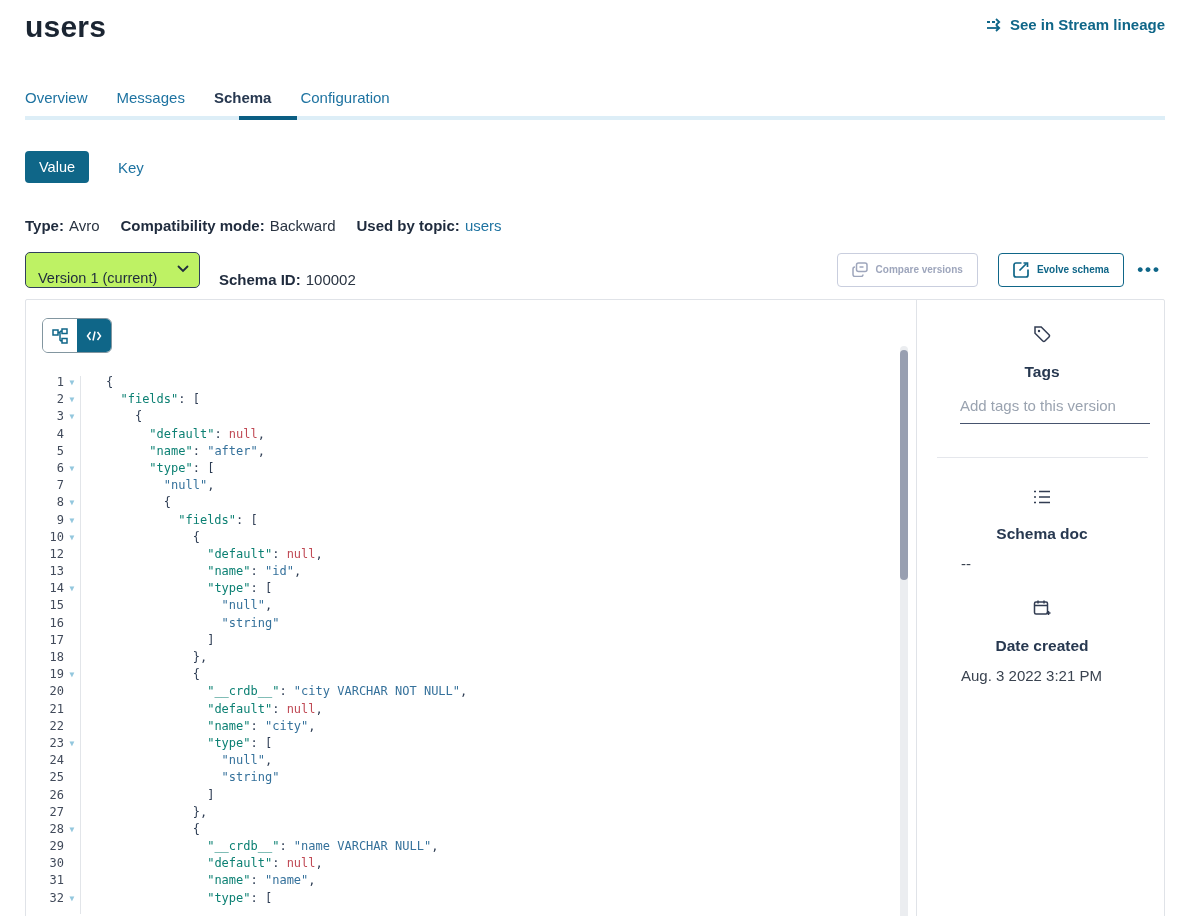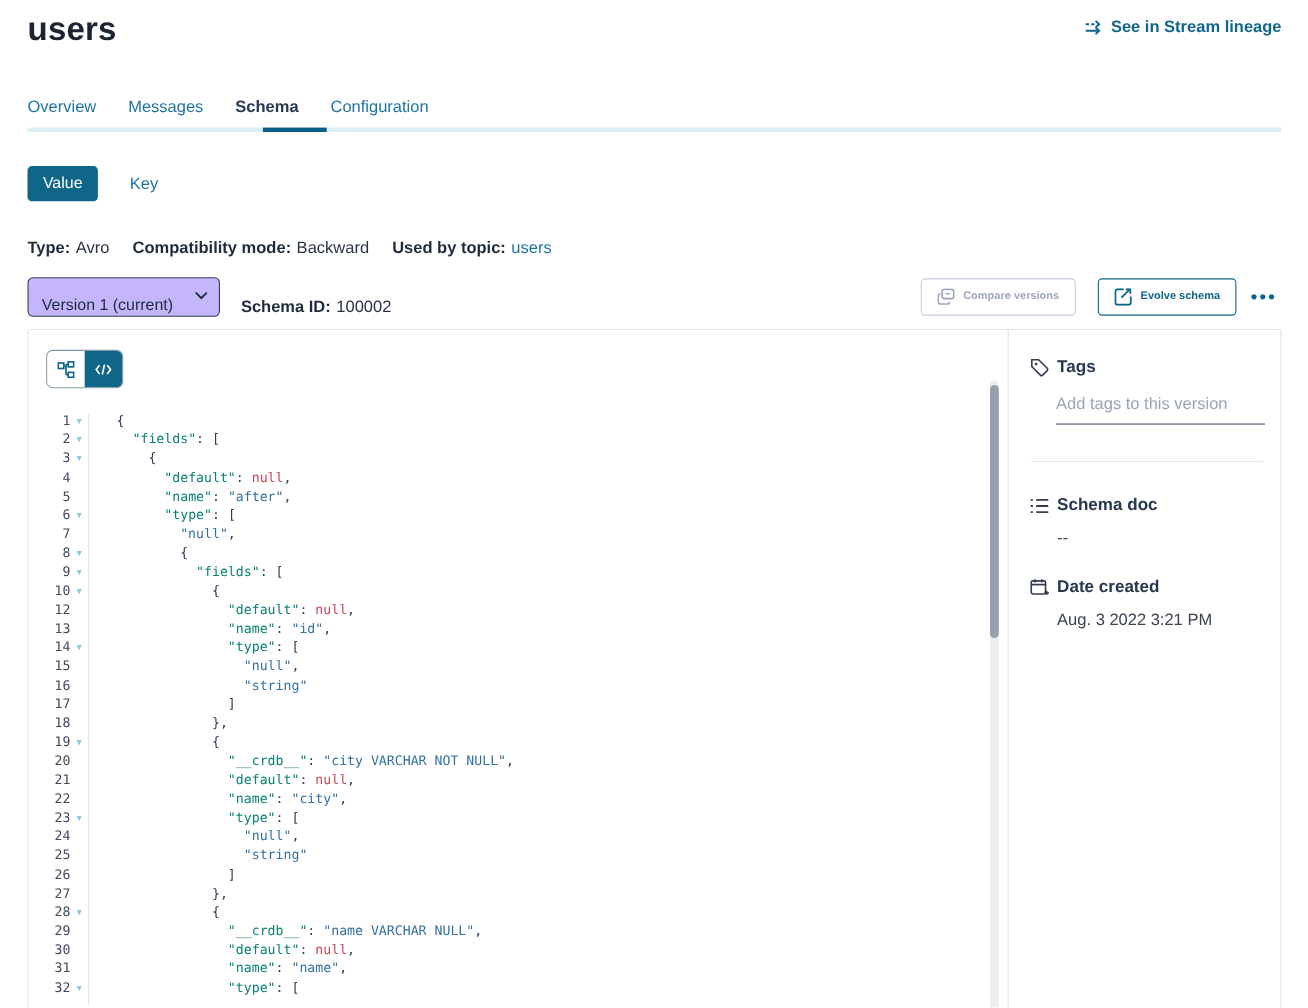--- a/index.html
+++ b/index.html
@@ -28,21 +28,21 @@
 
   
   .meta { display:flex; gap:21px; margin-top:34px; font-size:15px; align-items:baseline; }
   .meta b { color:#1f2b3d; font-weight:700; margin-right:5px; }
   .meta .lnk { color:var(--link); cursor:pointer; }
 
   
   .ver-row { display:flex; align-items:center; margin-top:17px; }
   .sel-wrap { position:relative; }
   select { appearance:none; -webkit-appearance:none; width:175px; height:36px;
-    border:1.5px solid #30405c; border-radius:5px; background:#c4b5fd; font-size:14.5px;
+    border:1.5px solid #30405c; border-radius:5px; background:#bef264; font-size:14.5px;
     color:#1f2b3d; padding:16px 30px 0 12px; font-family:"Liberation Sans",sans-serif; cursor:pointer; }
   .sel-wrap svg { position:absolute; right:11px; top:13px; pointer-events:none; }
   .schema-id { margin-left:19px; font-size:15px;margin-top:20px; }
   .schema-id b { font-weight:700; color:#1f2b3d; margin-right:5px; }
   .spacer { flex:1; }
   .btn { display:flex; align-items:center; gap:8px; height:34px; padding:0 14px;
     border-radius:4px; background:#fff; font-size:10px; font-weight:600; cursor:pointer;
     font-family:"Liberation Sans",sans-serif; }
   .btn-compare { border:1px solid #c9cede; color:#9ea6bc; margin-right:20px; cursor:default; }
   .btn-evolve { border:1px solid var(--accent); color:var(--accent); }
@@ -76,21 +76,21 @@
   .tok-p { color:#2e3d54; }
 
   
   .sb-track { position:absolute; right:8px; top:46px; bottom:0; width:8px;
     background:#ebedf0; border-radius:4px; }
   .sb-thumb { position:absolute; top:4px; left:0; width:8px; height:230px;
     background:#989fb1; border-radius:4px; cursor:pointer; }
 
   
   .sidebar { width:248px; flex:none; border-left:1px solid #e0e3e8; padding:25px 16px 0 19px; }
-  .side-head { display:flex; align-items:center; gap:7px; }
+  .side-head { display:flex; align-items:center; gap:20px;flex-direction:column; }
   .side-head .t { font-size:15.5px; font-weight:700; color:#273850; }
   .tags-input { display:block; margin:16px 0 0 24px; width:190px; border:none;
     border-bottom:1px solid #46536e; font-size:15px; padding:0 0 9px 0; color:#2a3442;
     font-family:"Liberation Sans",sans-serif; outline:none; background:transparent; }
   .tags-input::placeholder { color:#9aa3b0; }
   .divider { border:none; border-top:1px solid #e5e7ec; margin:33px 0 0 1px; width:211px; }
   .section { margin-top:31px; }
   .side-val { margin:12px 0 0 25px; font-size:15px; color:#3a4350; }
   svg { display:block; }
 </style>

